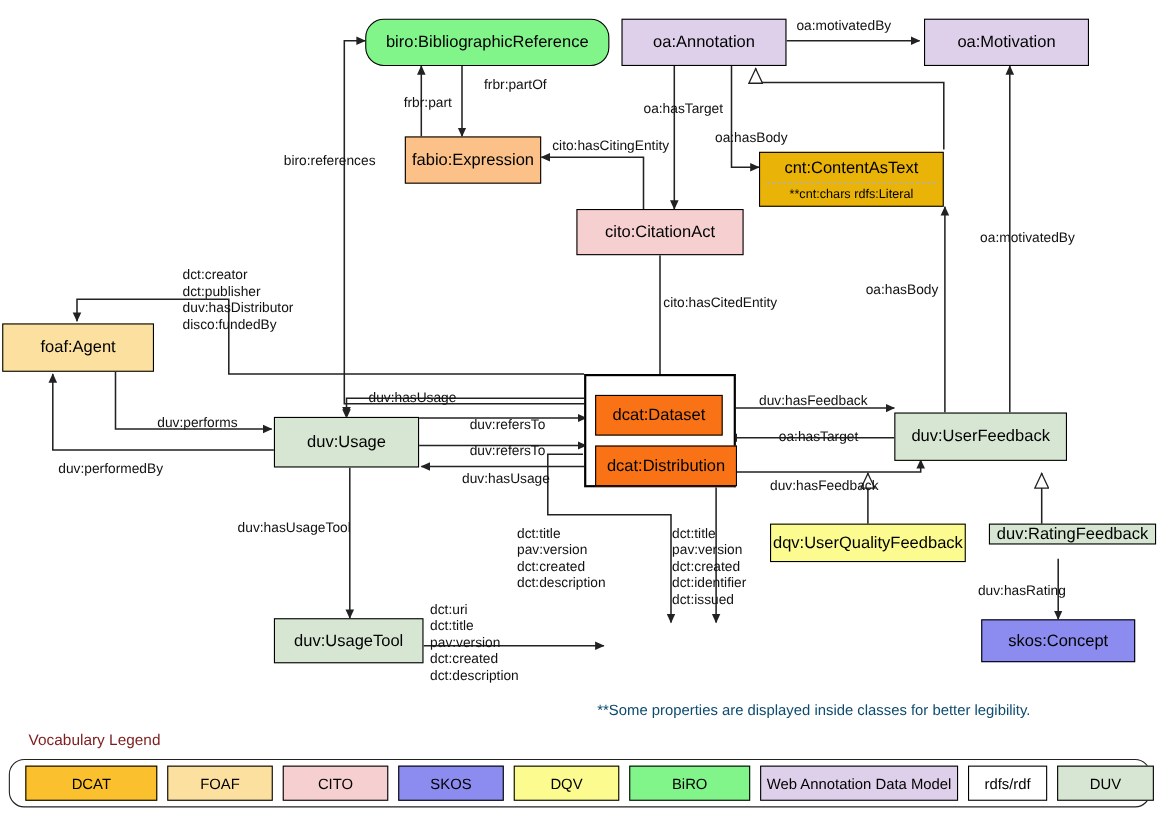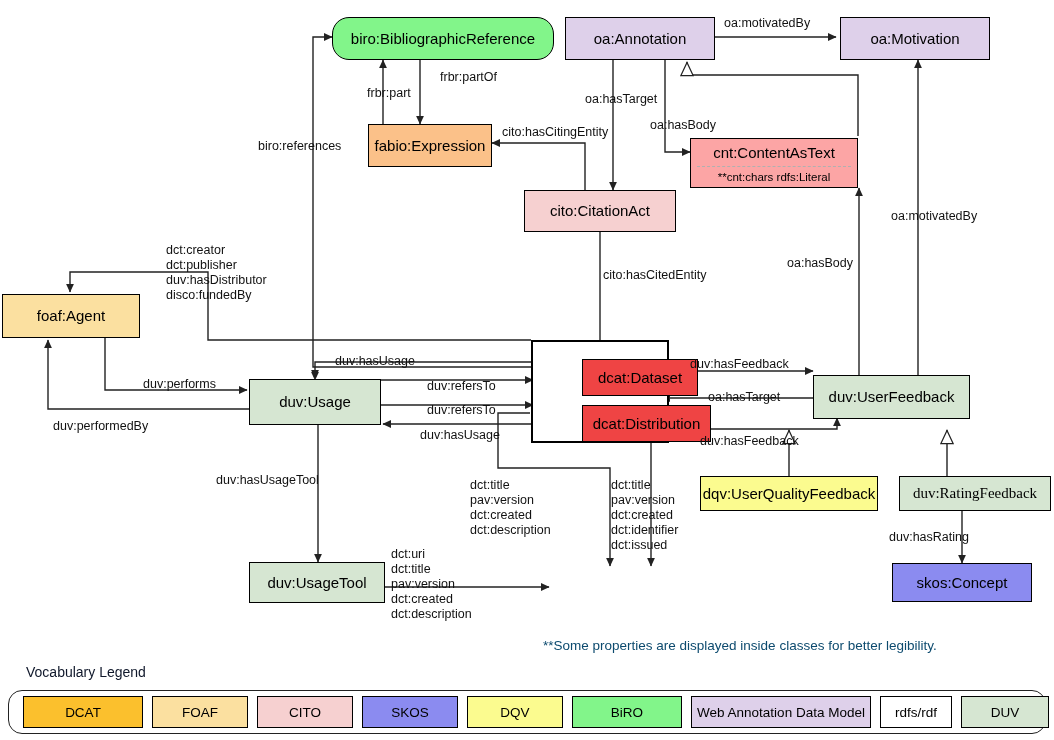--- a/index.html
+++ b/index.html
@@ -6,45 +6,45 @@
   body{width:1054px;height:740px;position:relative;overflow:hidden;
        font-family:"Liberation Sans", sans-serif;color:#000;}
   #canvas{position:absolute;left:0;top:0;width:1054px;height:740px;}
   svg.wires{position:absolute;left:0;top:0;width:1054px;height:740px;pointer-events:none;}
 
   .node{position:absolute;box-sizing:border-box;border:1.5px solid #000;
         display:flex;align-items:center;justify-content:center;
         font-size:15px;line-height:1.15;text-align:center;white-space:nowrap;}
   .node.thin{border-width:1px;}
 
-  .c-dcat{background:#ef4444;margin-left:41px;}
+  .c-dcat{background:#f97316;}
   .c-foaf{background:#fbe0a0;}
   .c-cito{background:#f6d0d0;}
   .c-skos{background:#8b8bf0;}
   .c-dqv{background:#fbfb8f;}
   .c-biro{background:#82f58a;border-radius:17px;}
   .c-oa{background:#ded0ea;}
   .c-rdfs{background:#ffffff;}
   .c-duv{background:#d6e6d2;}
   .c-fabio{background:#fbc189;}
 
   .grouping{position:absolute;box-sizing:border-box;border:2px solid #000;background:#fff;}
 
   .elabel{position:absolute;font-size:12.5px;line-height:15px;color:#111;white-space:pre;}
 
-  .cnt-box{position:absolute;box-sizing:border-box;border:1.5px solid #000;background:#fca5a5;
+  .cnt-box{position:absolute;box-sizing:border-box;border:1.5px solid #000;background:#eab308;
            display:flex;flex-direction:column;}
   .cnt-title{flex:0 0 auto;padding:5px 8px 5px;font-size:15px;text-align:center;}
   .cnt-div{height:0;border-top:1px dashed #b0b0b0;margin:0 6px;}
   .cnt-prop{flex:1 1 auto;display:flex;align-items:center;justify-content:center;
             font-size:11.5px;text-align:center;}
 
   .footnote{position:absolute;font-size:13.5px;color:#0c4a6e;white-space:nowrap;}
 
-  .legend-title{position:absolute;font-size:14px;color:#0f172a;}
+  .legend-title{position:absolute;font-size:14px;color:#7f1d1d;}
   .legend-box{position:absolute;box-sizing:border-box;border:1.5px solid #222;
               border-radius:14px;background:#fff;}
   .legend-items{position:absolute;display:flex;align-items:center;gap:9px;}
   .legend-chip{box-sizing:border-box;border:1.5px solid #000;height:32px;
                display:flex;align-items:center;justify-content:center;
                font-size:13.5px;white-space:nowrap;padding:0 6px;}
 </style>
 </head>
 <body>
 
@@ -147,21 +147,21 @@
   <div class="node c-dcat" style="left:541px;top:359px;width:116px;height:37px;">dcat:Dataset</div>
 
   <div class="node c-dcat" style="left:541px;top:405px;width:129px;height:37px;">dcat:Distribution</div>
 
   <div class="node c-duv" style="left:249px;top:379px;width:132px;height:46px;">duv:Usage</div>
 
   <div class="node c-duv" style="left:813px;top:375px;width:157px;height:44px;">duv:UserFeedback</div>
 
   <div class="node c-dqv" style="left:700px;top:476px;width:178px;height:35px;">dqv:UserQualityFeedback</div>
 
-  <div class="node c-duv" style="left:899px;top:476px;width:152px;height:35px;font-family:Liberation Serif, serif;">duv:RatingFeedback</div>
+  <div class="node c-duv" style="left:899px;top:476px;width:152px;height:19px;">duv:RatingFeedback</div>
 
   <div class="node c-skos" style="left:892px;top:563px;width:140px;height:39px;">skos:Concept</div>
 
   <div class="node c-duv" style="left:249px;top:562px;width:136px;height:41px;">duv:UsageTool</div>
 
 
   <div class="elabel" style="left:724px;top:16px;">oa:motivatedBy</div>
 
   <div class="elabel" style="left:440px;top:70px;">frbr:partOf</div>
 

